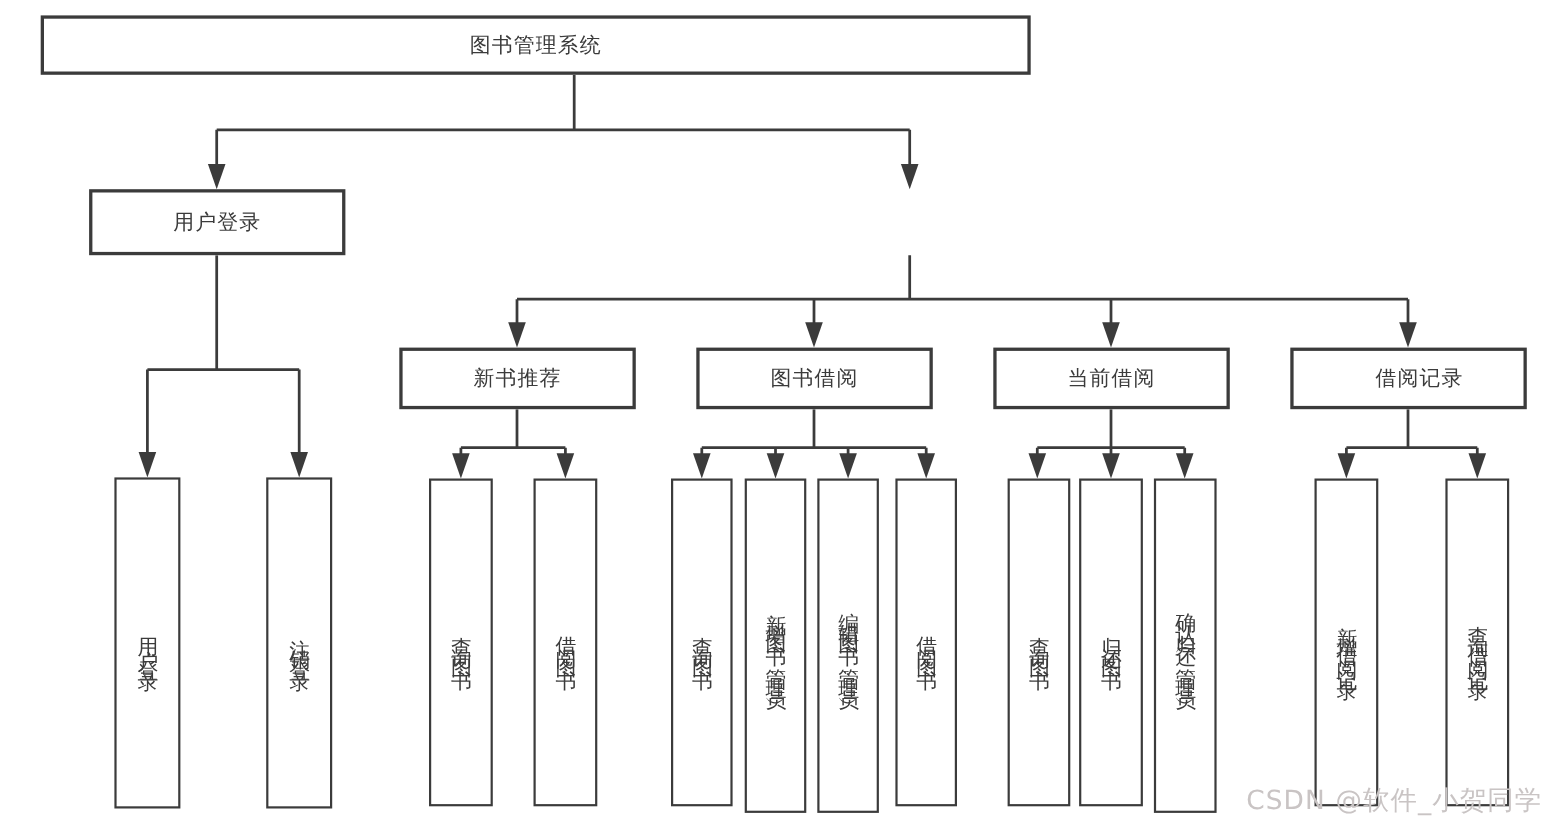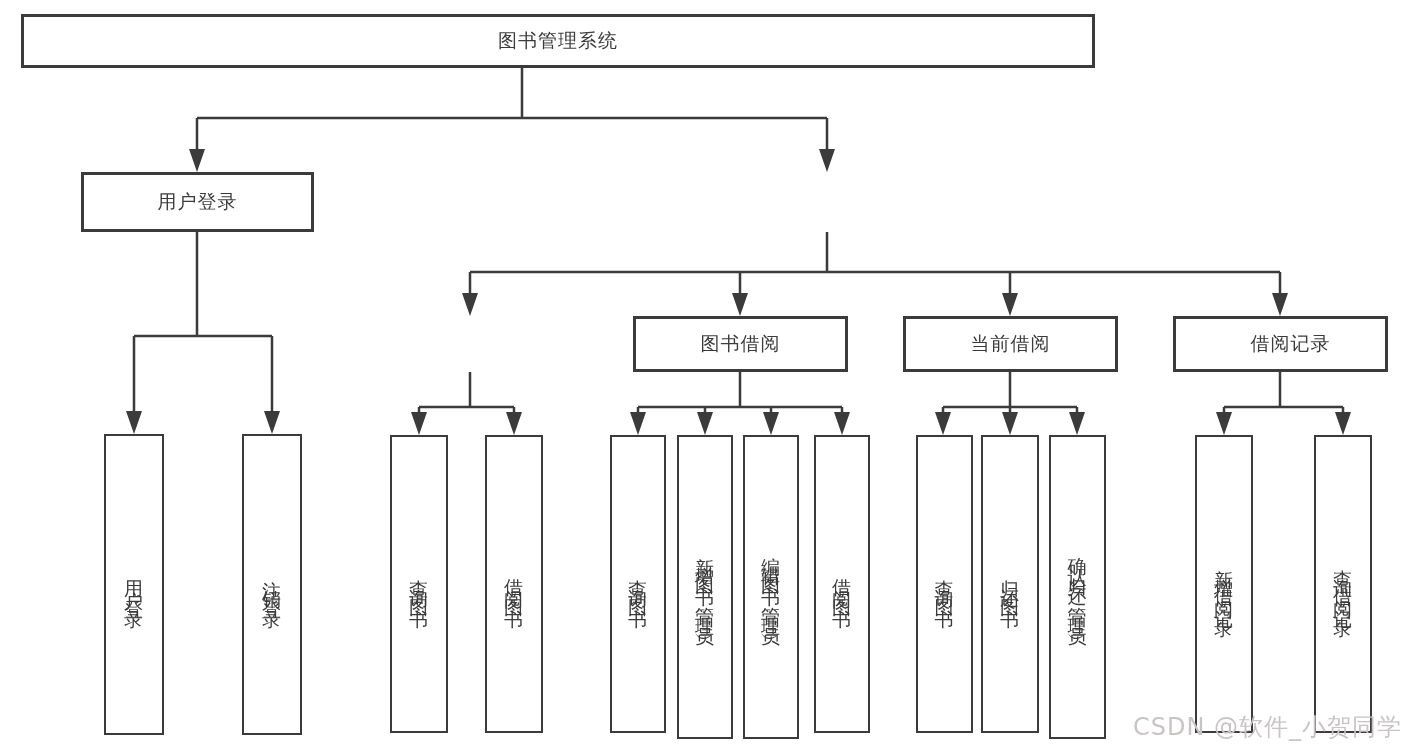--- a/index.html
+++ b/index.html
@@ -76,24 +76,25 @@
       <polygon points="771,435 763,412 779,412"></polygon>
       <polygon points="842,435 834,412 850,412"></polygon>
       <polygon points="943,435 935,412 951,412"></polygon>
       <polygon points="1010,435 1002,412 1018,412"></polygon>
       <polygon points="1077,435 1069,412 1085,412"></polygon>
       <polygon points="1224,435 1216,412 1232,412"></polygon>
       <polygon points="1343,435 1335,412 1351,412"></polygon>
     </g>
   </svg>
 
-  <div class="hnode" style="left:21px; top:14px; width:1074px; height:54px;">图书管理系统</div>
+  <div class="hnode" style="left:37px; top:14px; width:900px; height:54px;">图书管理系统</div>
 
   <div class="hnode" style="left:81px; top:172px; width:233px; height:60px;">用户登录</div>
 
+  <div class="hnode" style="left:363px; top:316px; width:215px; height:56px;">新书推荐</div>
   <div class="hnode" style="left:903px; top:316px; width:215px; height:56px;">当前借阅</div>
   <div class="hnode" style="left:633px; top:316px; width:215px; height:56px;">图书借阅</div>
   <div class="hnode" style="left:1173px; top:316px; width:215px; height:56px;padding-left:20px;">借阅记录</div>
 
   <div class="vnode" style="left:104px; top:434px; width:60px; height:301px;">
       <span>用户登录</span>
     </div>
   <div class="vnode" style="left:242px; top:434px; width:60px; height:301px;">
       <span>注销登录</span>
     </div>

